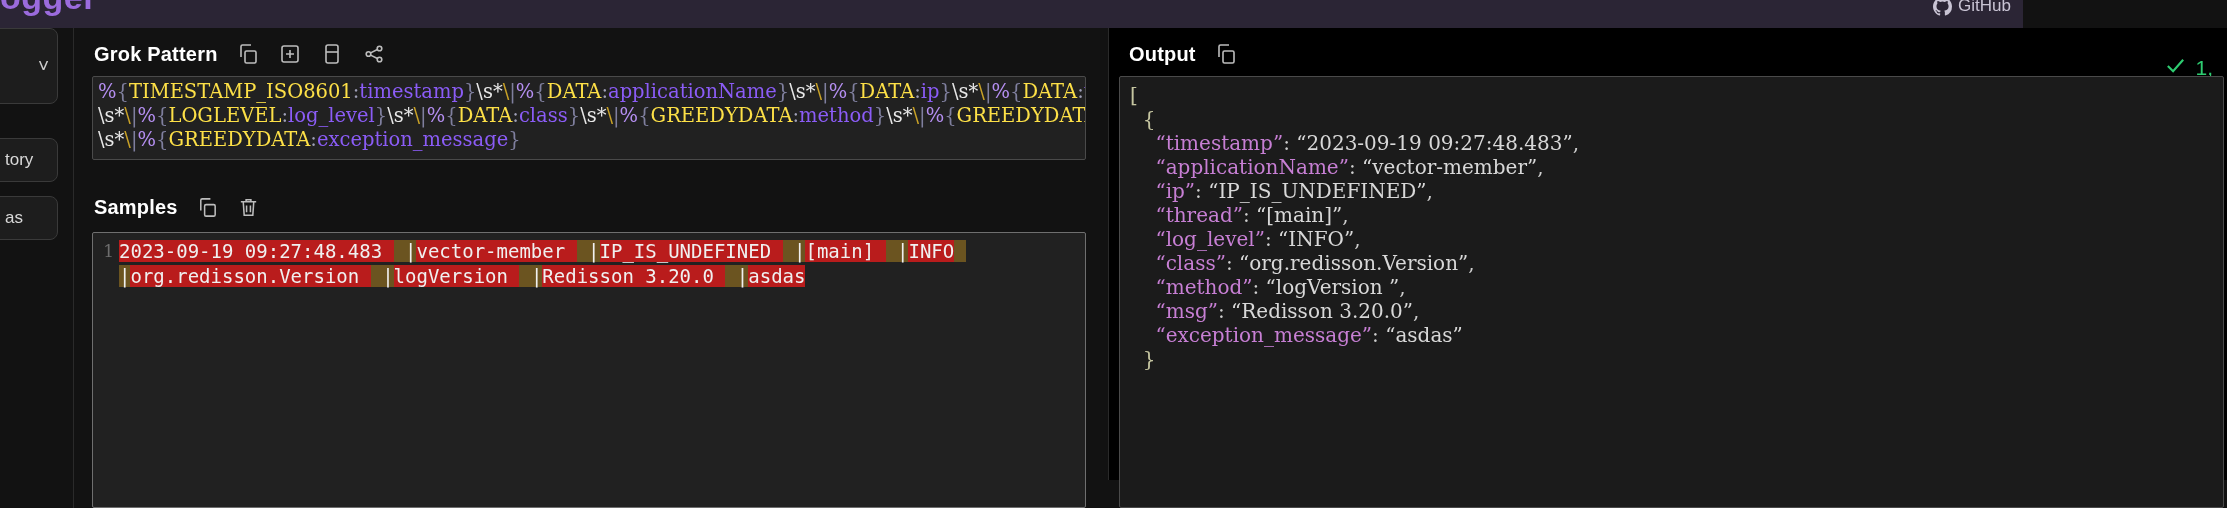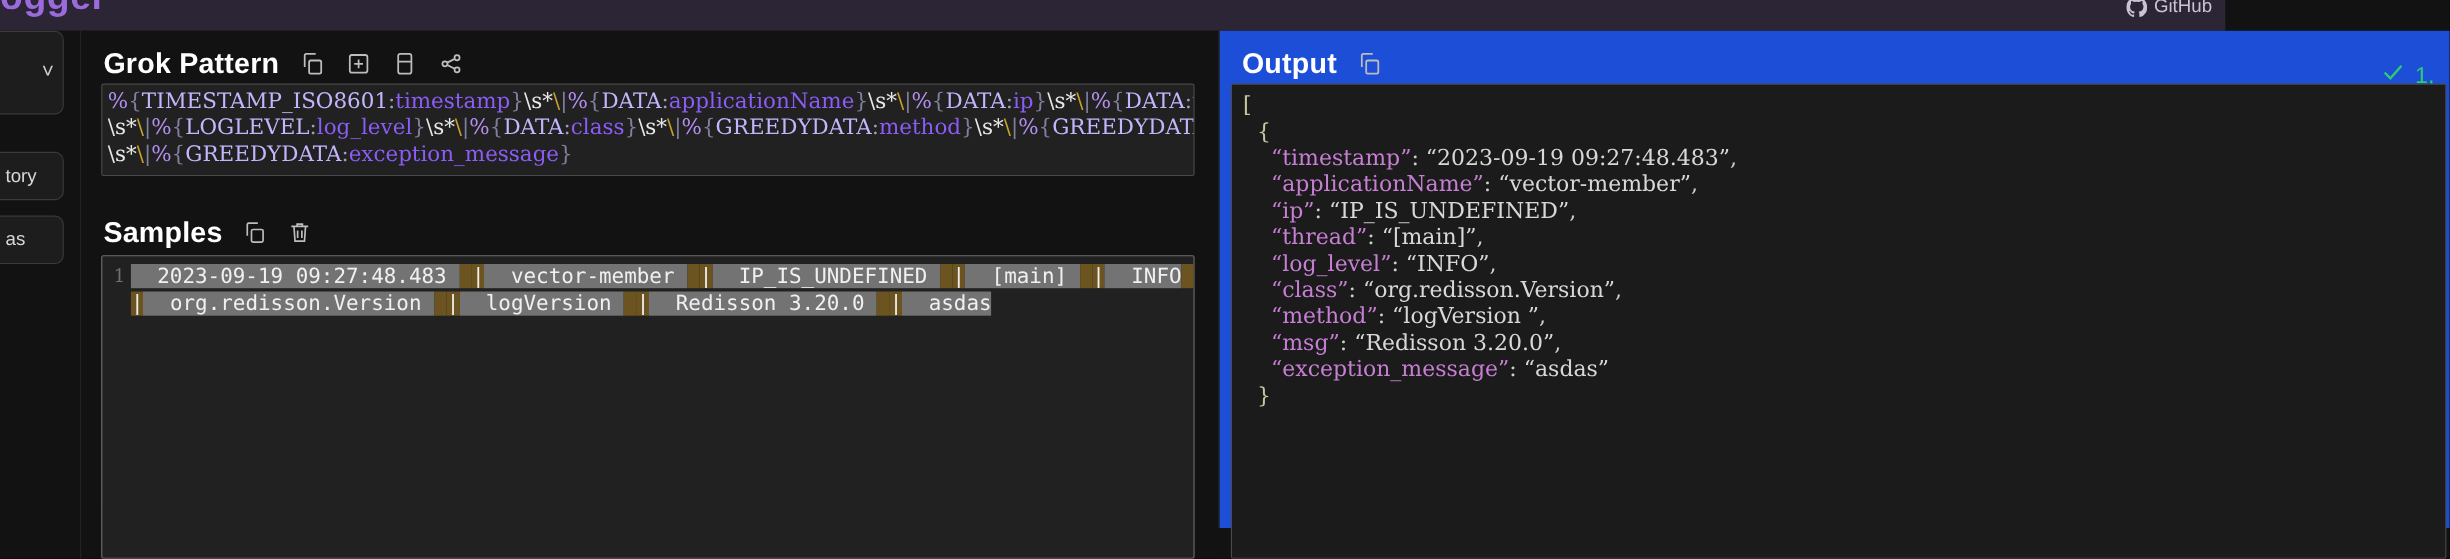--- a/index.html
+++ b/index.html
@@ -46,39 +46,39 @@
     color: #d8d8d8; font-size: 17px; line-height: 42px; padding-left: 34px;
     white-space: nowrap; overflow: hidden;
   }
   .rail-pill.p1 { top: 110px; }
   .rail-pill.p2 { top: 168px; }
 
   
   .main { position: absolute; left: 74px; top: 28px; width: 1034px; height: 480px; background:#121212; }
 
   .sect-head { display: flex; align-items: center; gap: 18px; padding-left: 20px; }
-  .sect-title { color: #ffffff; font-size: 26px; font-weight: 700; letter-spacing: .2px; }
+  .sect-title { color: #ffffff; font-size: 20px; font-weight: 700; letter-spacing: .2px; }
   .ico { color: #bdbdbd; display: inline-flex; align-items: center; cursor: pointer; }
   .ico svg { display: block; }
 
   .grok-head { position: absolute; left: 0; top: 14px; }
   .grok-box {
     position: absolute; left: 18px; top: 48px; width: 994px; height: 84px;
     background: #212121; border: 1px solid #4a4a4a; border-radius: 2px;
     overflow: hidden; padding: 3px 0 0 0;
   }
   .code {
     font-family: "DejaVu Serif", "Liberation Serif", serif;
     font-size: 19.5px; line-height: 24px; white-space: pre;
   }
   .grok-line { padding-left: 5px; }
 
   .tok-pct   { color: #b48ef0; }
   .tok-brace { color: #7f7f9e; }
-  .tok-pat   { color: #c4b5fd; }
+  .tok-pat   { color: #fde047; }
   .tok-colon { color: #a0a0b8; }
   .tok-name  { color: #8b5cf6; }
   .tok-esc   { color: #e8e8e8; }
   .tok-bs    { color: #c9a227; }
   .tok-pipe  { color: #7f7f9e; }
 
   .samples-head { position: absolute; left: 0; top: 168px; }
   .samples-box {
     position: absolute; left: 18px; top: 204px; width: 994px; height: 276px;
     background: #212121; border: 1px solid #6f6f6f; border-radius: 2px;
@@ -87,27 +87,27 @@
   .sample-row { display: flex; }
   .gutter {
     width: 26px; text-align: right; color: #6e6e6e;
     font-family: "DejaVu Serif","Liberation Serif",serif; font-size: 17px; line-height: 25px;
     padding-right: 5px; user-select: none;
   }
   .sample-code {
     font-family: "DejaVu Sans Mono","Liberation Mono",monospace;
     font-size: 19px; line-height: 25px; color: #f0f0f0; white-space: pre-wrap;
   }
-  .hl-g { background: #737373; padding-left: 24px; }
+  .hl-g { background: #b91c1c; }
   .hl-b { background: #6b5420; }
 
   
   .outcol {
     position: absolute; left: 1108px; top: 28px; width: 1119px; height: 452px;
-    background: #1d4ed8; border-left: 1px solid #2a2a2a;
+    background: #000000; border-left: 1px solid #2a2a2a;
   }
   .out-head { position: absolute; left: 8px; top: 14px; display:flex; align-items:center; gap:18px; padding-left:12px; }
   .out-status {
     position: absolute; right: 14px; top: 26px;
     display: flex; align-items: center; gap: 8px; color: #2ecc71; font-size: 21px;
   }
   .out-status .cnt { color: #2ecc71; }
   .out-box {
     position: absolute; left: 10px; top: 48px; width: 1105px; height: 432px;
     background: #1b1b1b; border: 1px solid #4a4a4a; border-radius: 2px;

